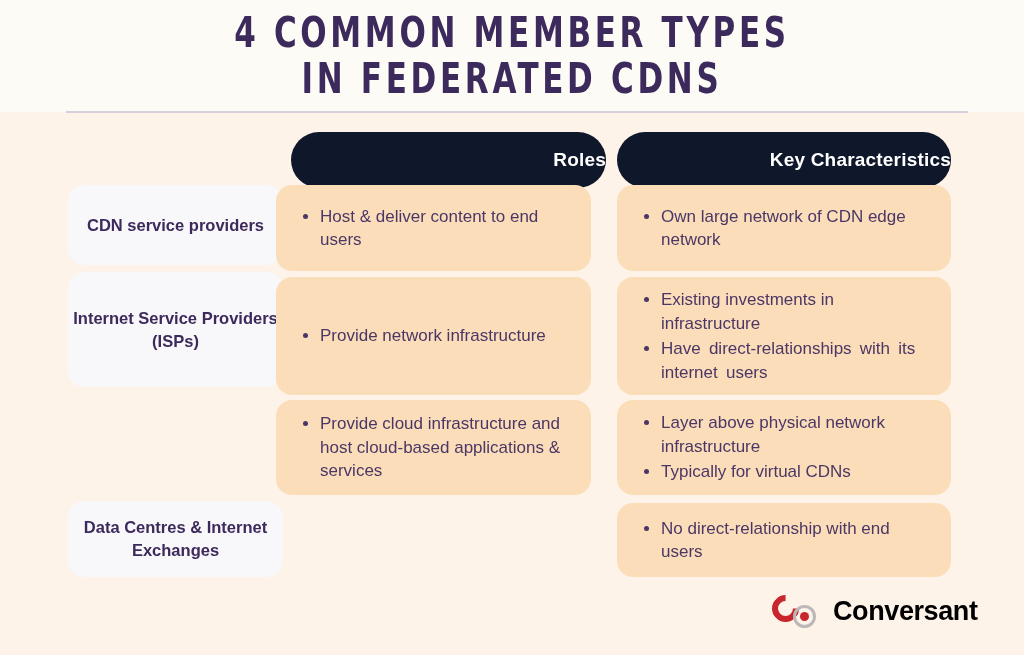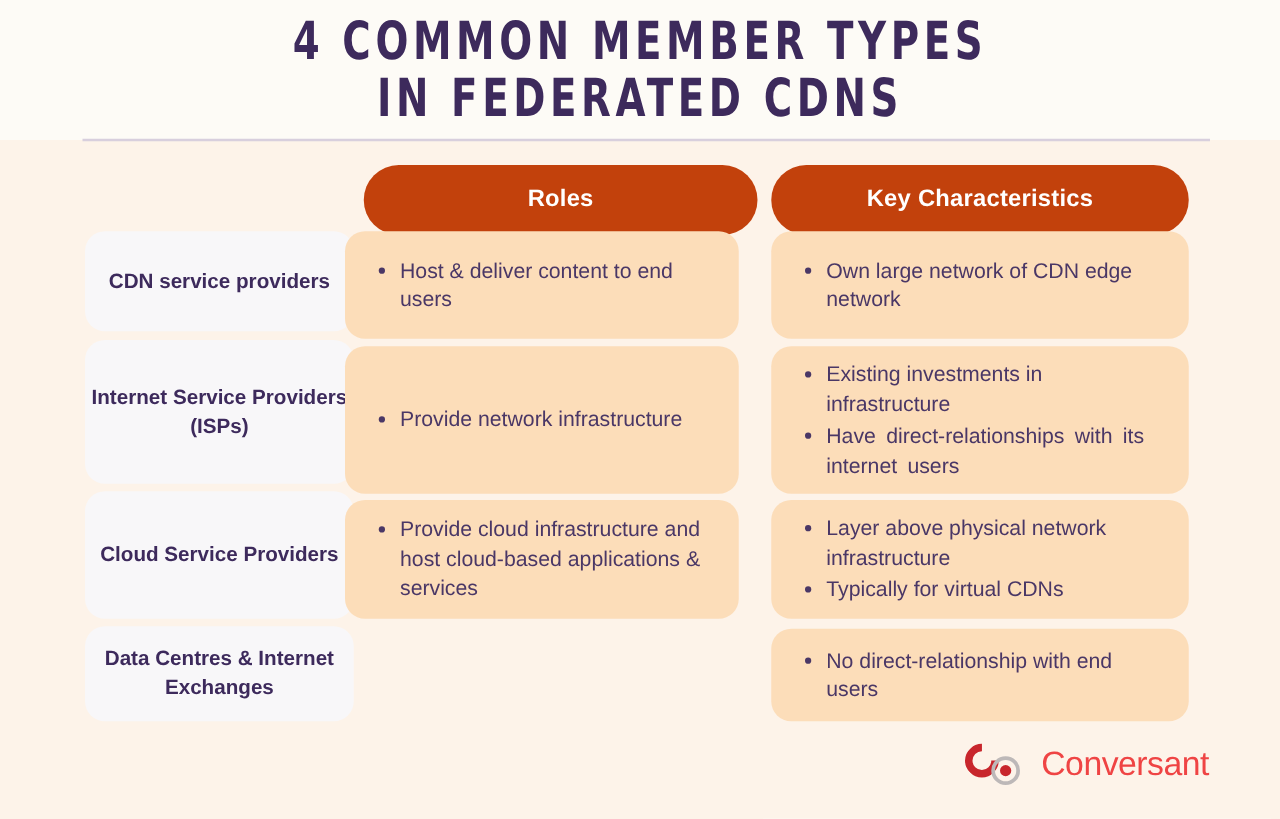--- a/index.html
+++ b/index.html
@@ -65,25 +65,25 @@
     z-index: 4;
   }
 
   .cell {
     position: absolute;
     border-radius: 16px;
   }
 
   
   .hdr {
-    background: #c2410c;
+    background: #0f172a;
     border-radius: 30px;
     display: flex;
     align-items: center;
-    justify-content: center;
+    justify-content: flex-end;
     height: 56px;
     top: 132px;
   }
   .hdr-label {
     color: #FFFFFF;
     font-weight: bold;
     font-size: 19px;
     letter-spacing: 0.2px;
   }
   .hdr-roles { left: 291px; width: 315px; }
@@ -173,22 +173,22 @@
     border: 3px solid #BDB8B8;
     border-radius: 50%;
   }
   .logo-dot {
     position: absolute; left: 28px; top: 20px;
     width: 9px; height: 9px;
     border-radius: 50%;
     background: #C8262C;
   }
   .logo-word {
-    color: #ef4444;
-    font-weight: normal;
+    color: #000000;
+    font-weight: bold;
     font-size: 27px;
     letter-spacing: -0.4px;
   }
 </style>
 </head>
 <body>
 
 <div class="bg-top"></div>
 <div class="bg-bottom"></div>
 
@@ -230,23 +230,20 @@
       <li>Provide network infrastructure</li>
     </ul>
   </div>
   <div class="cell content col-keych r2">
     <ul class="bullets">
       <li>Existing investments in infrastructure</li>
       <li class="spread">Have direct-relationships with its internet users</li>
     </ul>
   </div>
 
-  <div class="cell rowlabel r3">
-    <span class="rowlabel-text">Cloud Service Providers</span>
-  </div>
   <div class="cell content col-roles r3">
     <ul class="bullets">
       <li>Provide cloud infrastructure and host cloud-based applications &amp; services</li>
     </ul>
   </div>
   <div class="cell content col-keych r3">
     <ul class="bullets">
       <li>Layer above physical network infrastructure</li>
       <li>Typically for virtual CDNs</li>
     </ul>

